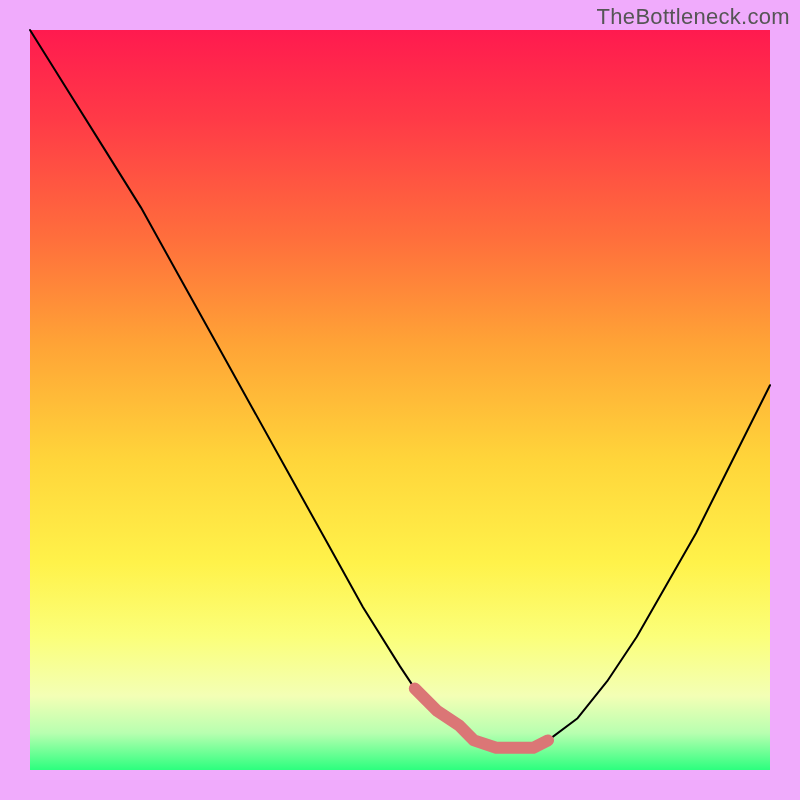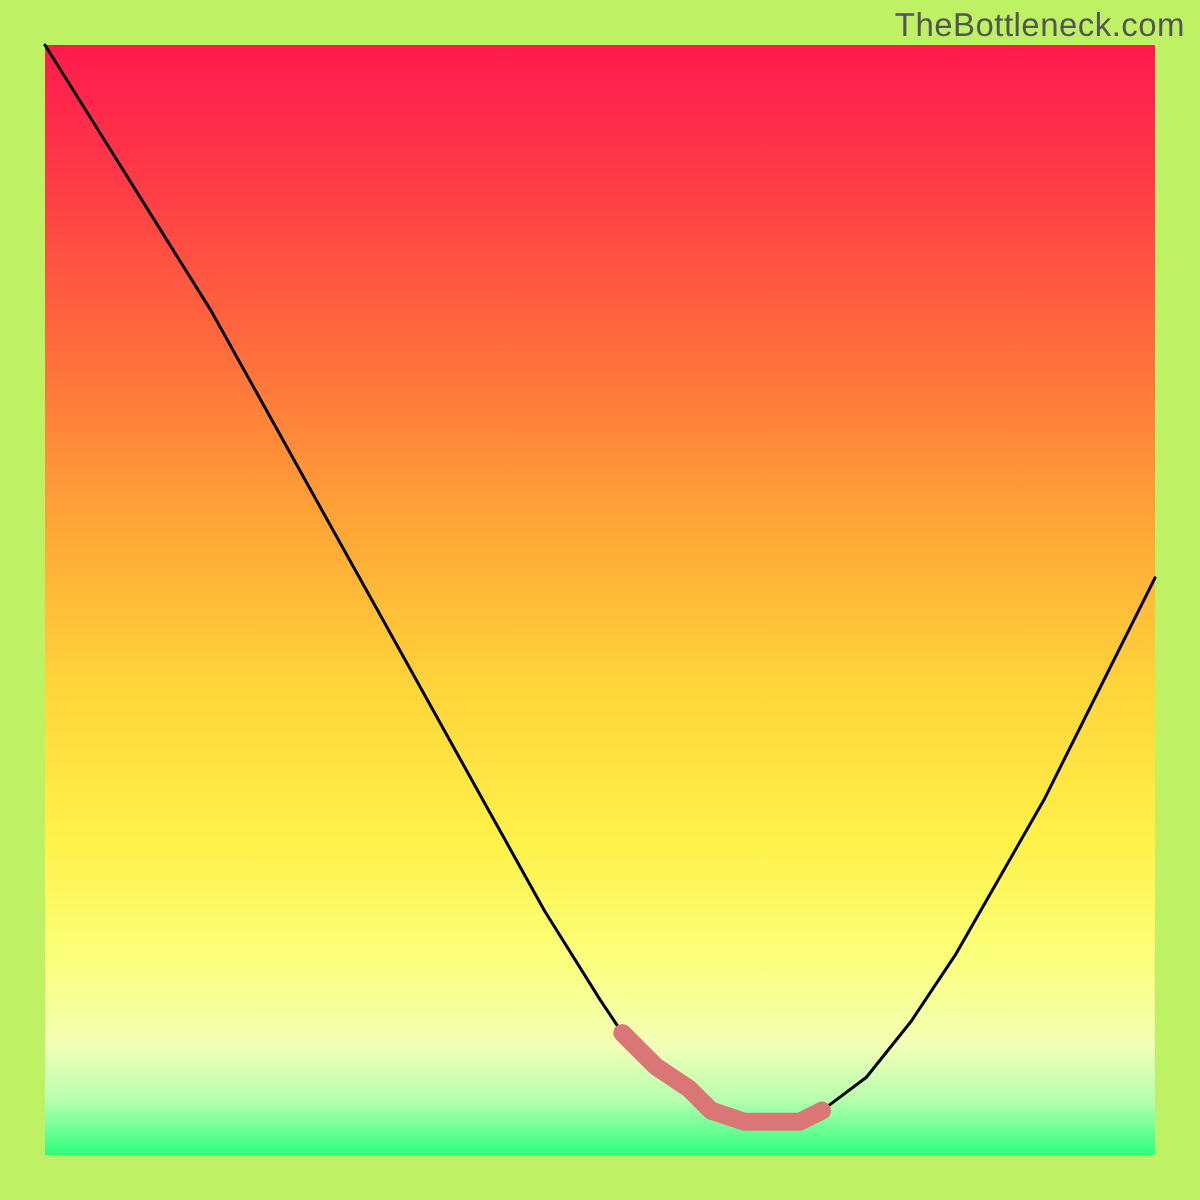--- a/index.html
+++ b/index.html
@@ -8,21 +8,21 @@
     width: 800px;
     height: 800px;
     overflow: hidden;
     background: #000;
     font-family: Arial, Helvetica, sans-serif;
   }
   .frame {
     position: relative;
     width: 800px;
     height: 800px;
-    background: #bef264;
+    background: #f0abfc;
   }
   .attribution {
     position: absolute;
     top: 4px;
     right: 10px;
     color: #555;
     font-size: 22px;
     font-weight: 500;
     letter-spacing: 0.3px;
   }

